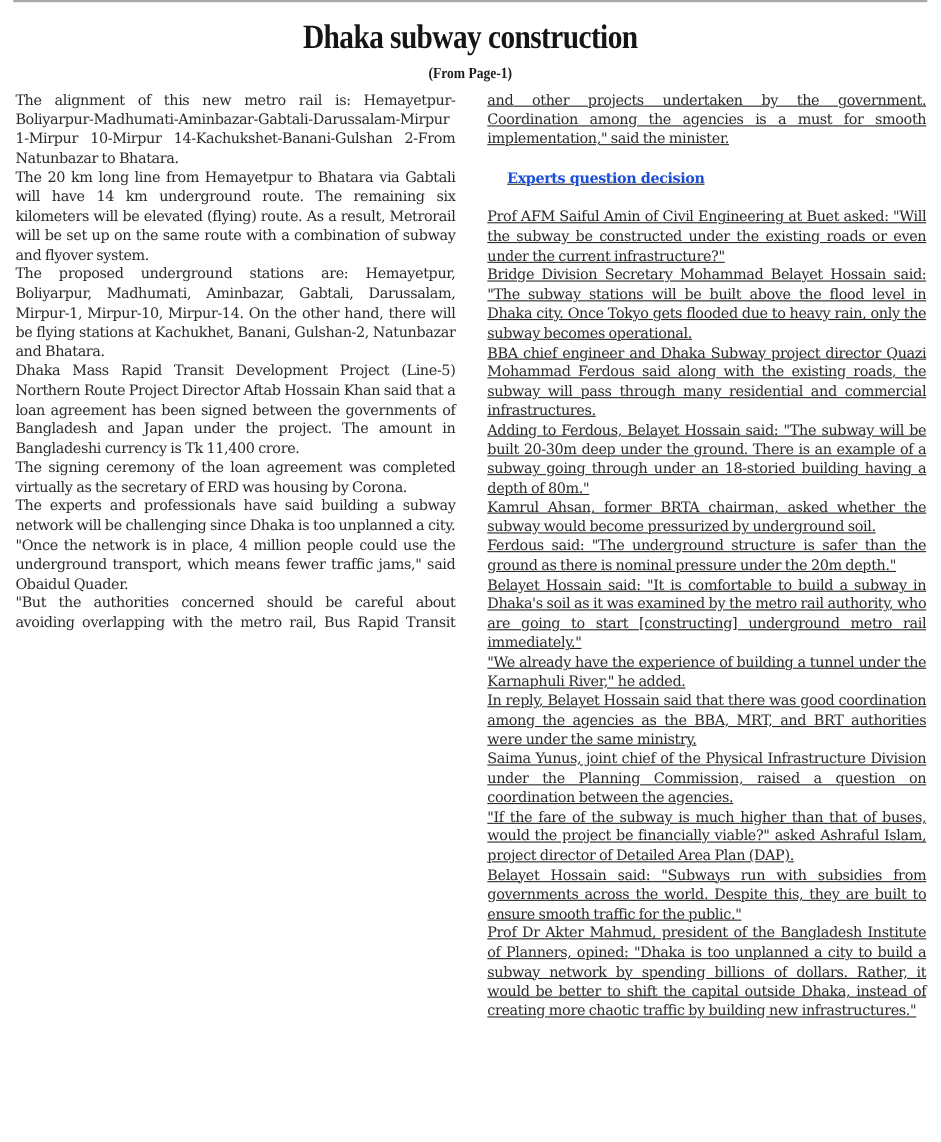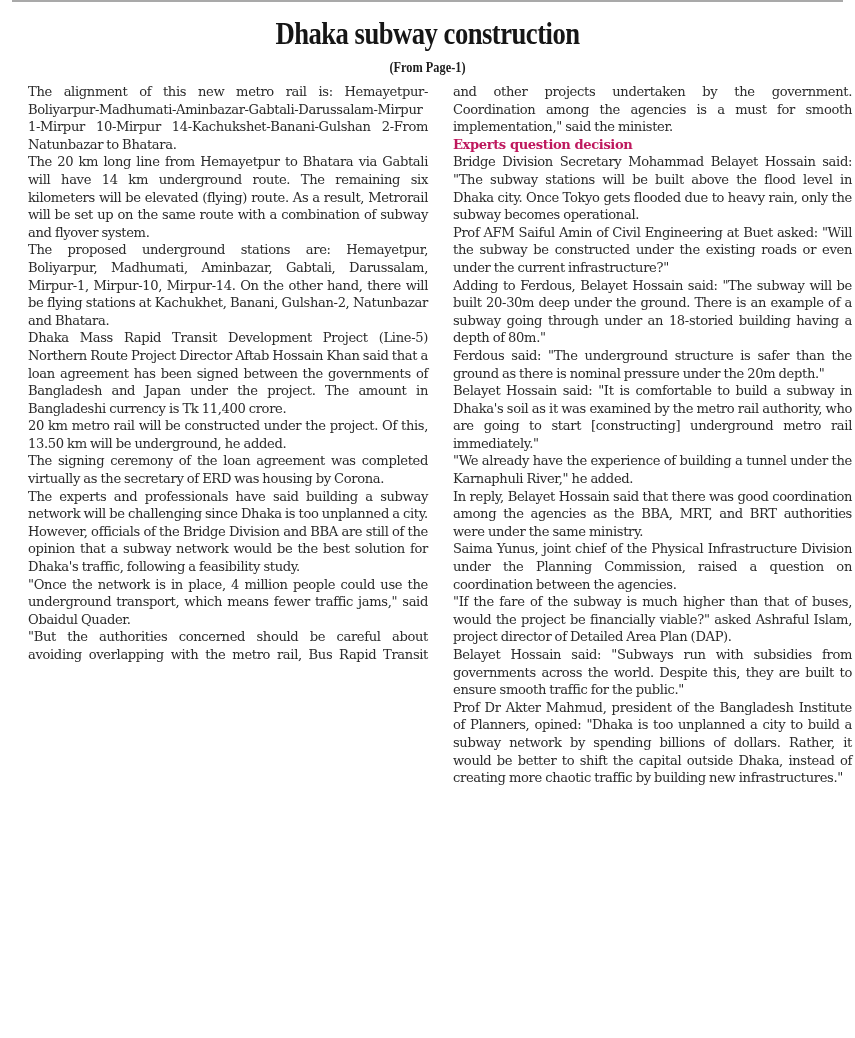--- a/index.html
+++ b/index.html
@@ -33,61 +33,61 @@
     }
     .column {
       position: absolute; top: 83px;
       font-family: "DejaVu Serif", "Liberation Serif", serif;
       font-size: 13.1px;
       line-height: 17.6px;
       color: #2a2a2a;
       text-align: justify;
       hyphens: manual;
     }
-    .col-left { left: 28px; width: 400px; }
-    .col-right { left: 453px; width: 399px; }
+    .col-left { left: 14px; width: 400px; }
+    .col-right { left: 443px; width: 399px; text-decoration: underline; }
     .column p { margin: 0; letter-spacing: -0.35px; word-spacing: -0.5px; }
     .column p.last-justify { text-align-last: justify; }
     .column h3 {
-      margin: 0;
+      margin: 18px;
       font-family: "DejaVu Serif", "Liberation Serif", serif;
       font-size: 13.1px;
       line-height: 17.6px;
       font-weight: bold;
       letter-spacing: -0.4px;
-      color: #be185d;
+      color: #1d4ed8;
     }
   </style>
 </head>
 <body>
 
 <div class="top-rule"></div>
 
 <h1 class="headline">Dhaka subway construction</h1>
 <div class="subhead">(From Page-1)</div>
 
 <div class="column col-left">
   <p>The alignment of this new metro rail is: Hemayetpur-Boliyarpur-Madhumati-Aminbazar-Gabtali-Darussalam-Mirpur 1-Mirpur 10-Mirpur 14-Kachukshet-Banani-Gulshan 2-From Natunbazar to Bhatara.</p>
   <p>The 20 km long line from Hemayetpur to Bhatara via Gabtali will have 14 km underground route. The remaining six kilometers will be elevated (flying) route. As a result, Metrorail will be set up on the same route with a combination of subway and flyover system.</p>
   <p>The proposed underground stations are: Hemayetpur, Boliyarpur, Madhumati, Aminbazar, Gabtali, Darussalam, Mirpur-1, Mirpur-10, Mirpur-14. On the other hand, there will be flying stations at Kachukhet, Banani, Gulshan-2, Natunbazar and Bhatara.</p>
   <p>Dhaka Mass Rapid Transit Development Project (Line-5) Northern Route Project Director Aftab Hossain Khan said that a loan agreement has been signed between the governments of Bangladesh and Japan under the project. The amount in Bangladeshi currency is Tk 11,400 crore.</p>
-  <p>20 km metro rail will be constructed under the project. Of this, 13.50 km will be underground, he added.</p>
   <p>The signing ceremony of the loan agreement was completed virtually as the secretary of ERD was housing by Corona.</p>
   <p>The experts and professionals have said building a subway network will be challenging since Dhaka is too unplanned a city.</p>
-  <p>However, officials of the Bridge Division and BBA are still of the opinion that a subway network would be the best solution for Dhaka's traffic, following a feasibility study.</p>
   <p>"Once the network is in place, 4 million people could use the underground transport, which means fewer traffic jams," said Obaidul Quader.</p>
   <p class="last-justify">"But the authorities concerned should be careful about avoiding overlapping with the metro rail, Bus Rapid Transit</p>
 </div>
 
 <div class="column col-right">
   <p>and other projects undertaken by the government. Coordination among the agencies is a must for smooth implementation," said the minister.</p>
   <h3>Experts question decision</h3>
+  <p>Prof AFM Saiful Amin of Civil Engineering at Buet asked: "Will the subway be constructed under the existing roads or even under the current infrastructure?"</p>
   <p>Bridge Division Secretary Mohammad Belayet Hossain said: "The subway stations will be built above the flood level in Dhaka city. Once Tokyo gets flooded due to heavy rain, only the subway becomes operational.</p>
-  <p>Prof AFM Saiful Amin of Civil Engineering at Buet asked: "Will the subway be constructed under the existing roads or even under the current infrastructure?"</p>
+  <p>BBA chief engineer and Dhaka Subway project director Quazi Mohammad Ferdous said along with the existing roads, the subway will pass through many residential and commercial infrastructures.</p>
   <p>Adding to Ferdous, Belayet Hossain said: "The subway will be built 20-30m deep under the ground. There is an example of a subway going through under an 18-storied building having a depth of 80m."</p>
+  <p>Kamrul Ahsan, former BRTA chairman, asked whether the subway would become pressurized by underground soil.</p>
   <p>Ferdous said: "The underground structure is safer than the ground as there is nominal pressure under the 20m depth."</p>
   <p>Belayet Hossain said: "It is comfortable to build a subway in Dhaka's soil as it was examined by the metro rail authority, who are going to start [constructing] underground metro rail immediately."</p>
   <p>"We already have the experience of building a tunnel under the Karnaphuli River," he added.</p>
   <p>In reply, Belayet Hossain said that there was good coordination among the agencies as the BBA, MRT, and BRT authorities were under the same ministry.</p>
   <p>Saima Yunus, joint chief of the Physical Infrastructure Division under the Planning Commission, raised a question on coordination between the agencies.</p>
   <p>"If the fare of the subway is much higher than that of buses, would the project be financially viable?" asked Ashraful Islam, project director of Detailed Area Plan (DAP).</p>
   <p>Belayet Hossain said: "Subways run with subsidies from governments across the world. Despite this, they are built to ensure smooth traffic for the public."</p>
   <p>Prof Dr Akter Mahmud, president of the Bangladesh Institute of Planners, opined: "Dhaka is too unplanned a city to build a subway network by spending billions of dollars. Rather, it would be better to shift the capital outside Dhaka, instead of creating more chaotic traffic by building new infrastructures."</p>
 </div>
 

